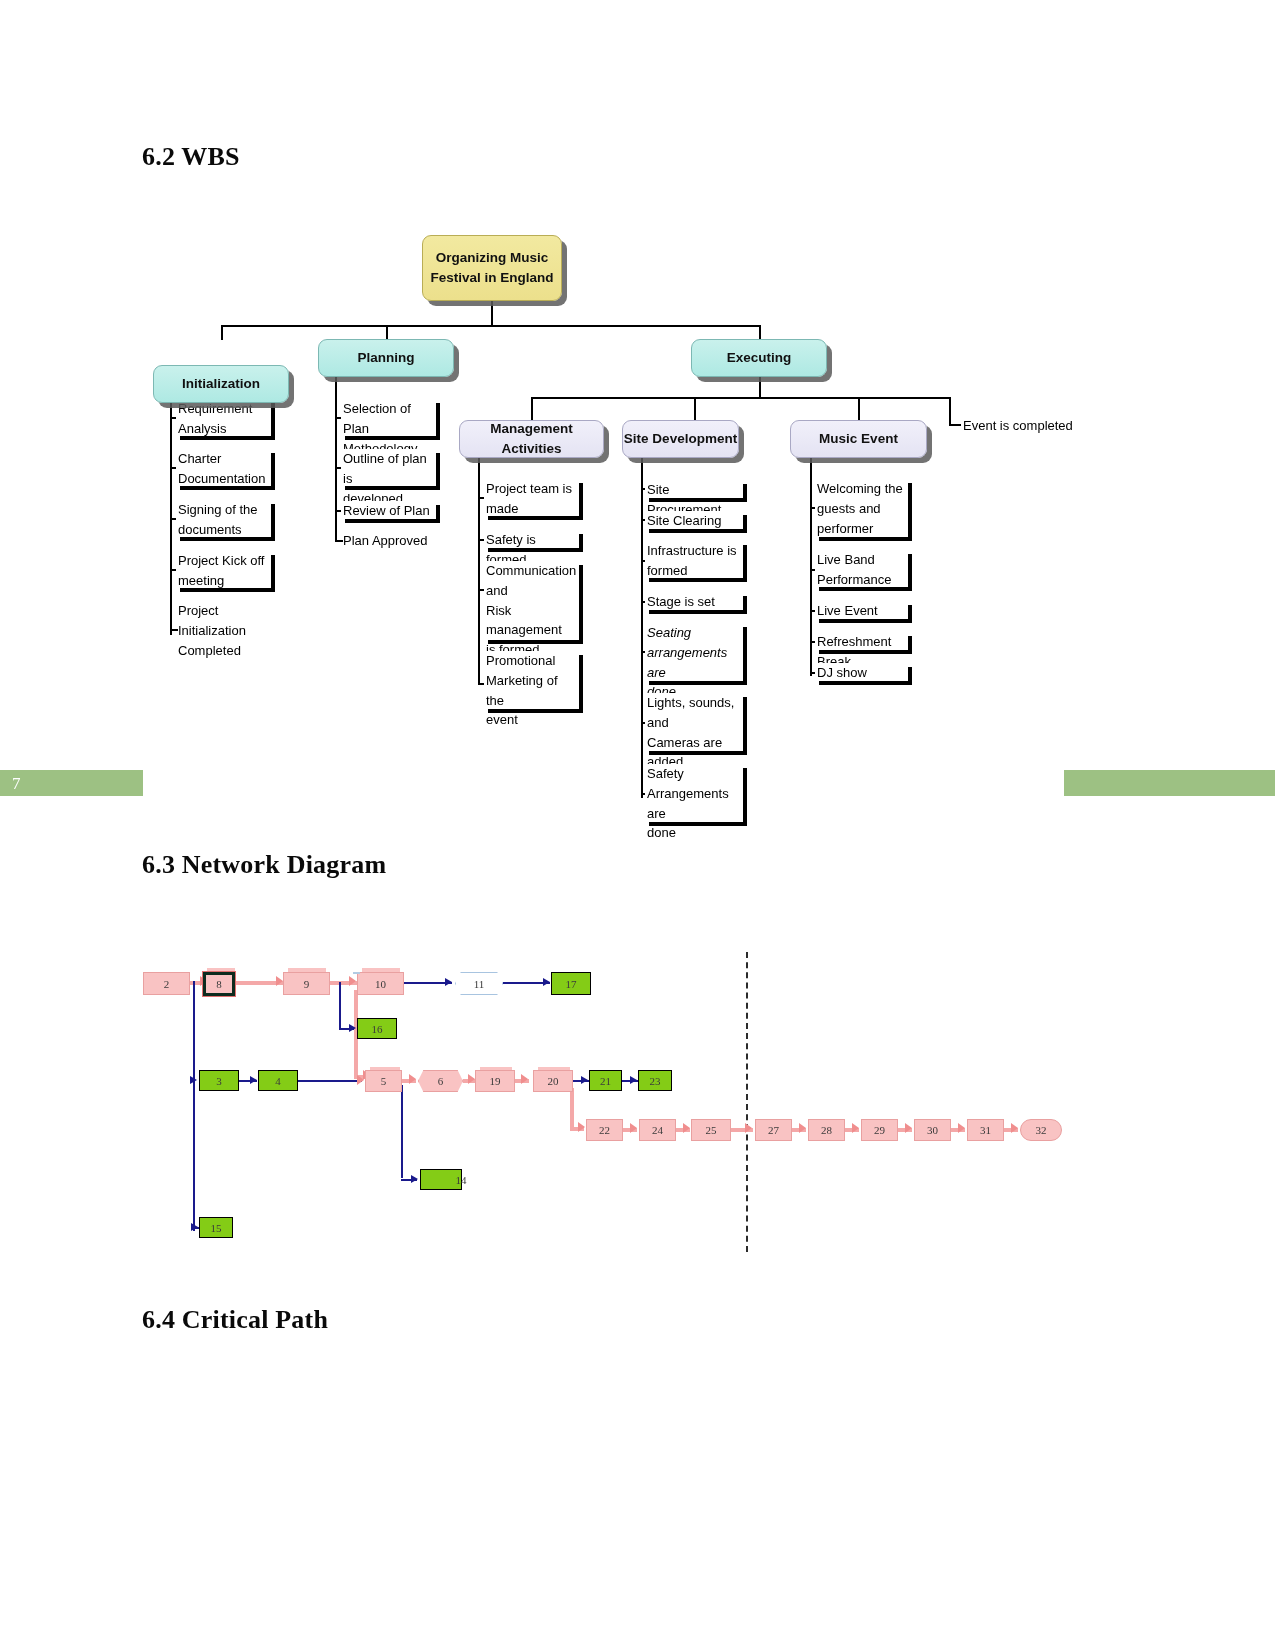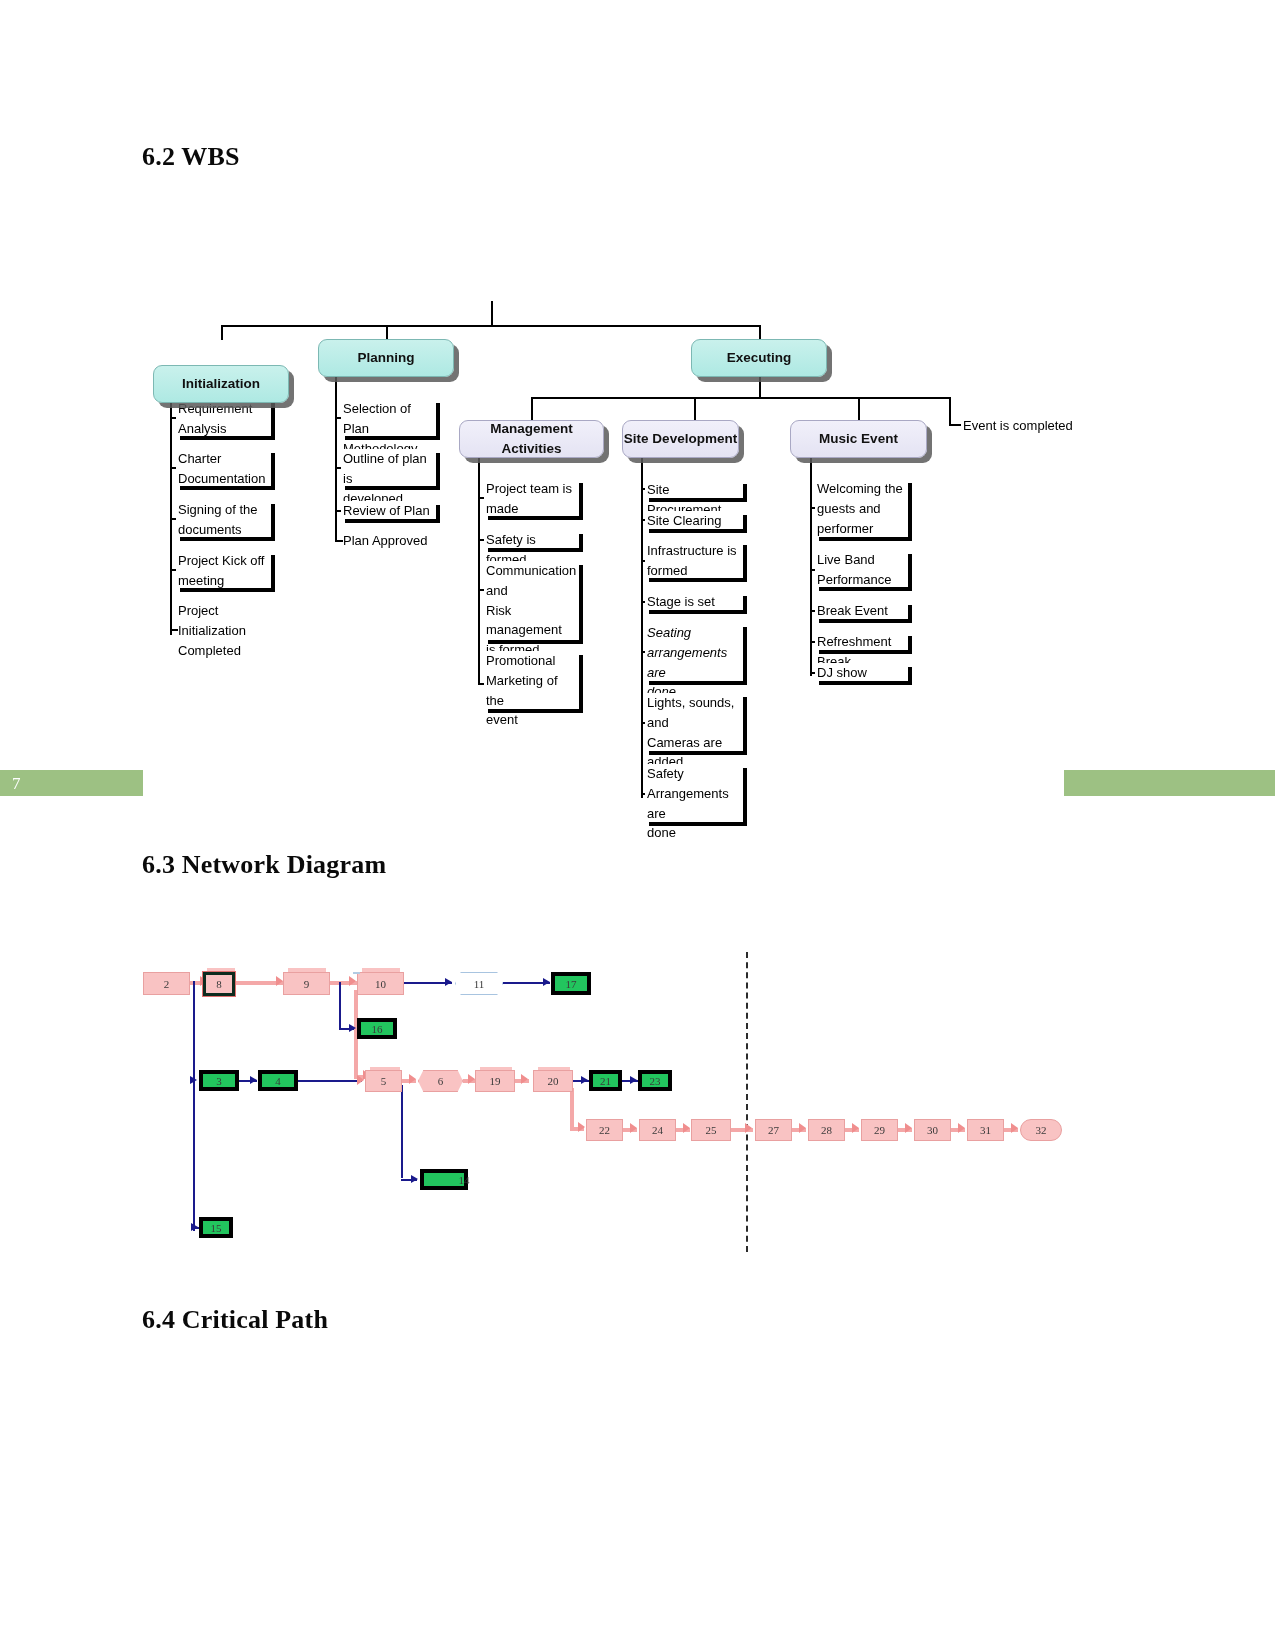--- a/index.html
+++ b/index.html
@@ -129,22 +129,22 @@
     font-family: "Liberation Serif", serif;
     font-size: 11px;
     color: #3b3b3b;
     z-index: 4;
   }
   .nnode.crit {
     background: #f9c3c3;
     border: 1px solid #e9a0a0;
   }
   .nnode.norm {
-    background: #22c55e;
-    border: 4px solid #000000;
+    background: #84cc16;
+    border: 1px solid #000000;
   }
   .nnode.hex.crit { background: #f9c3c3; border: 1px solid #e9a0a0;
     clip-path: polygon(12% 0, 88% 0, 100% 50%, 88% 100%, 12% 100%, 0 50%); }
   .nnode.hex.norm { background: #ffffff; border: 1px solid #a8c4e0;
     clip-path: polygon(12% 0, 88% 0, 100% 50%, 88% 100%, 12% 100%, 0 50%); }
   .nnode.term.crit { border-radius: 12px; }
   .nnode.sel {
     background: #f9c3c3;
     border: 3px solid #0d2b1e;
     outline: 1px solid #e07070;
@@ -188,20 +188,22 @@
   <div class="heading" id="h-wbs">6.2 WBS</div>
   <div class="heading" id="h-network">6.3 Network Diagram</div>
   <div class="heading" id="h-critical">6.4 Critical Path</div>
 
   <div class="banner-left"></div>
   <div class="banner-right"></div>
   <div class="page-number">7</div>
 
   <div id="wbs">
 
+    <div class="node root" style="left:422px; top:235px; width:140px; height:66px;">Organizing Music
+Festival in England</div>
 
     <div class="ln v" style="left:491px; top:301px; height:25px;"></div>
 
     <div class="ln h" style="left:221px; top:325px; width:539px;"></div>
 
     <div class="ln v" style="left:221px; top:325px; height:15px;"></div>
     <div class="ln v" style="left:386px; top:325px; height:15px;"></div>
     <div class="ln v" style="left:759px; top:325px; height:15px;"></div>
 
     <div class="node phase" style="left:153px; top:339px; width:136px; height:38px;margin-top:26px;">Initialization</div>
@@ -296,21 +298,21 @@
     <div class="stub" style="left:810px; top:569px; width:8px;"></div>
     <div class="stub" style="left:810px; top:610px; width:8px;"></div>
     <div class="stub" style="left:810px; top:641px; width:8px;"></div>
     <div class="stub" style="left:810px; top:672px; width:8px;"></div>
 
     <div class="leaf" style="left:815px; top:479px; width:93px; height:58px;">Welcoming the
 guests and
 performer</div>
     <div class="leaf" style="left:815px; top:550px; width:93px; height:37px;">Live Band
 Performance</div>
-    <div class="leaf" style="left:815px; top:601px; width:93px; height:18px;">Break Event</div>
+    <div class="leaf" style="left:815px; top:601px; width:93px; height:18px;">Live Event</div>
     <div class="leaf" style="left:815px; top:632px; width:93px; height:18px;">Refreshment Break</div>
     <div class="leaf" style="left:815px; top:663px; width:93px; height:18px;">DJ show</div>
   </div>
 
   <div id="net">
 
     <div class="dashline" style="left:746px; top:22px; height:300px;"></div>
 
     <div class="nnode crit" style="left:143px; top:42px; width:47px; height:23px;">2</div>
     <div class="narrow-h p" style="left:190px; top:51px; width:20px;"></div>

